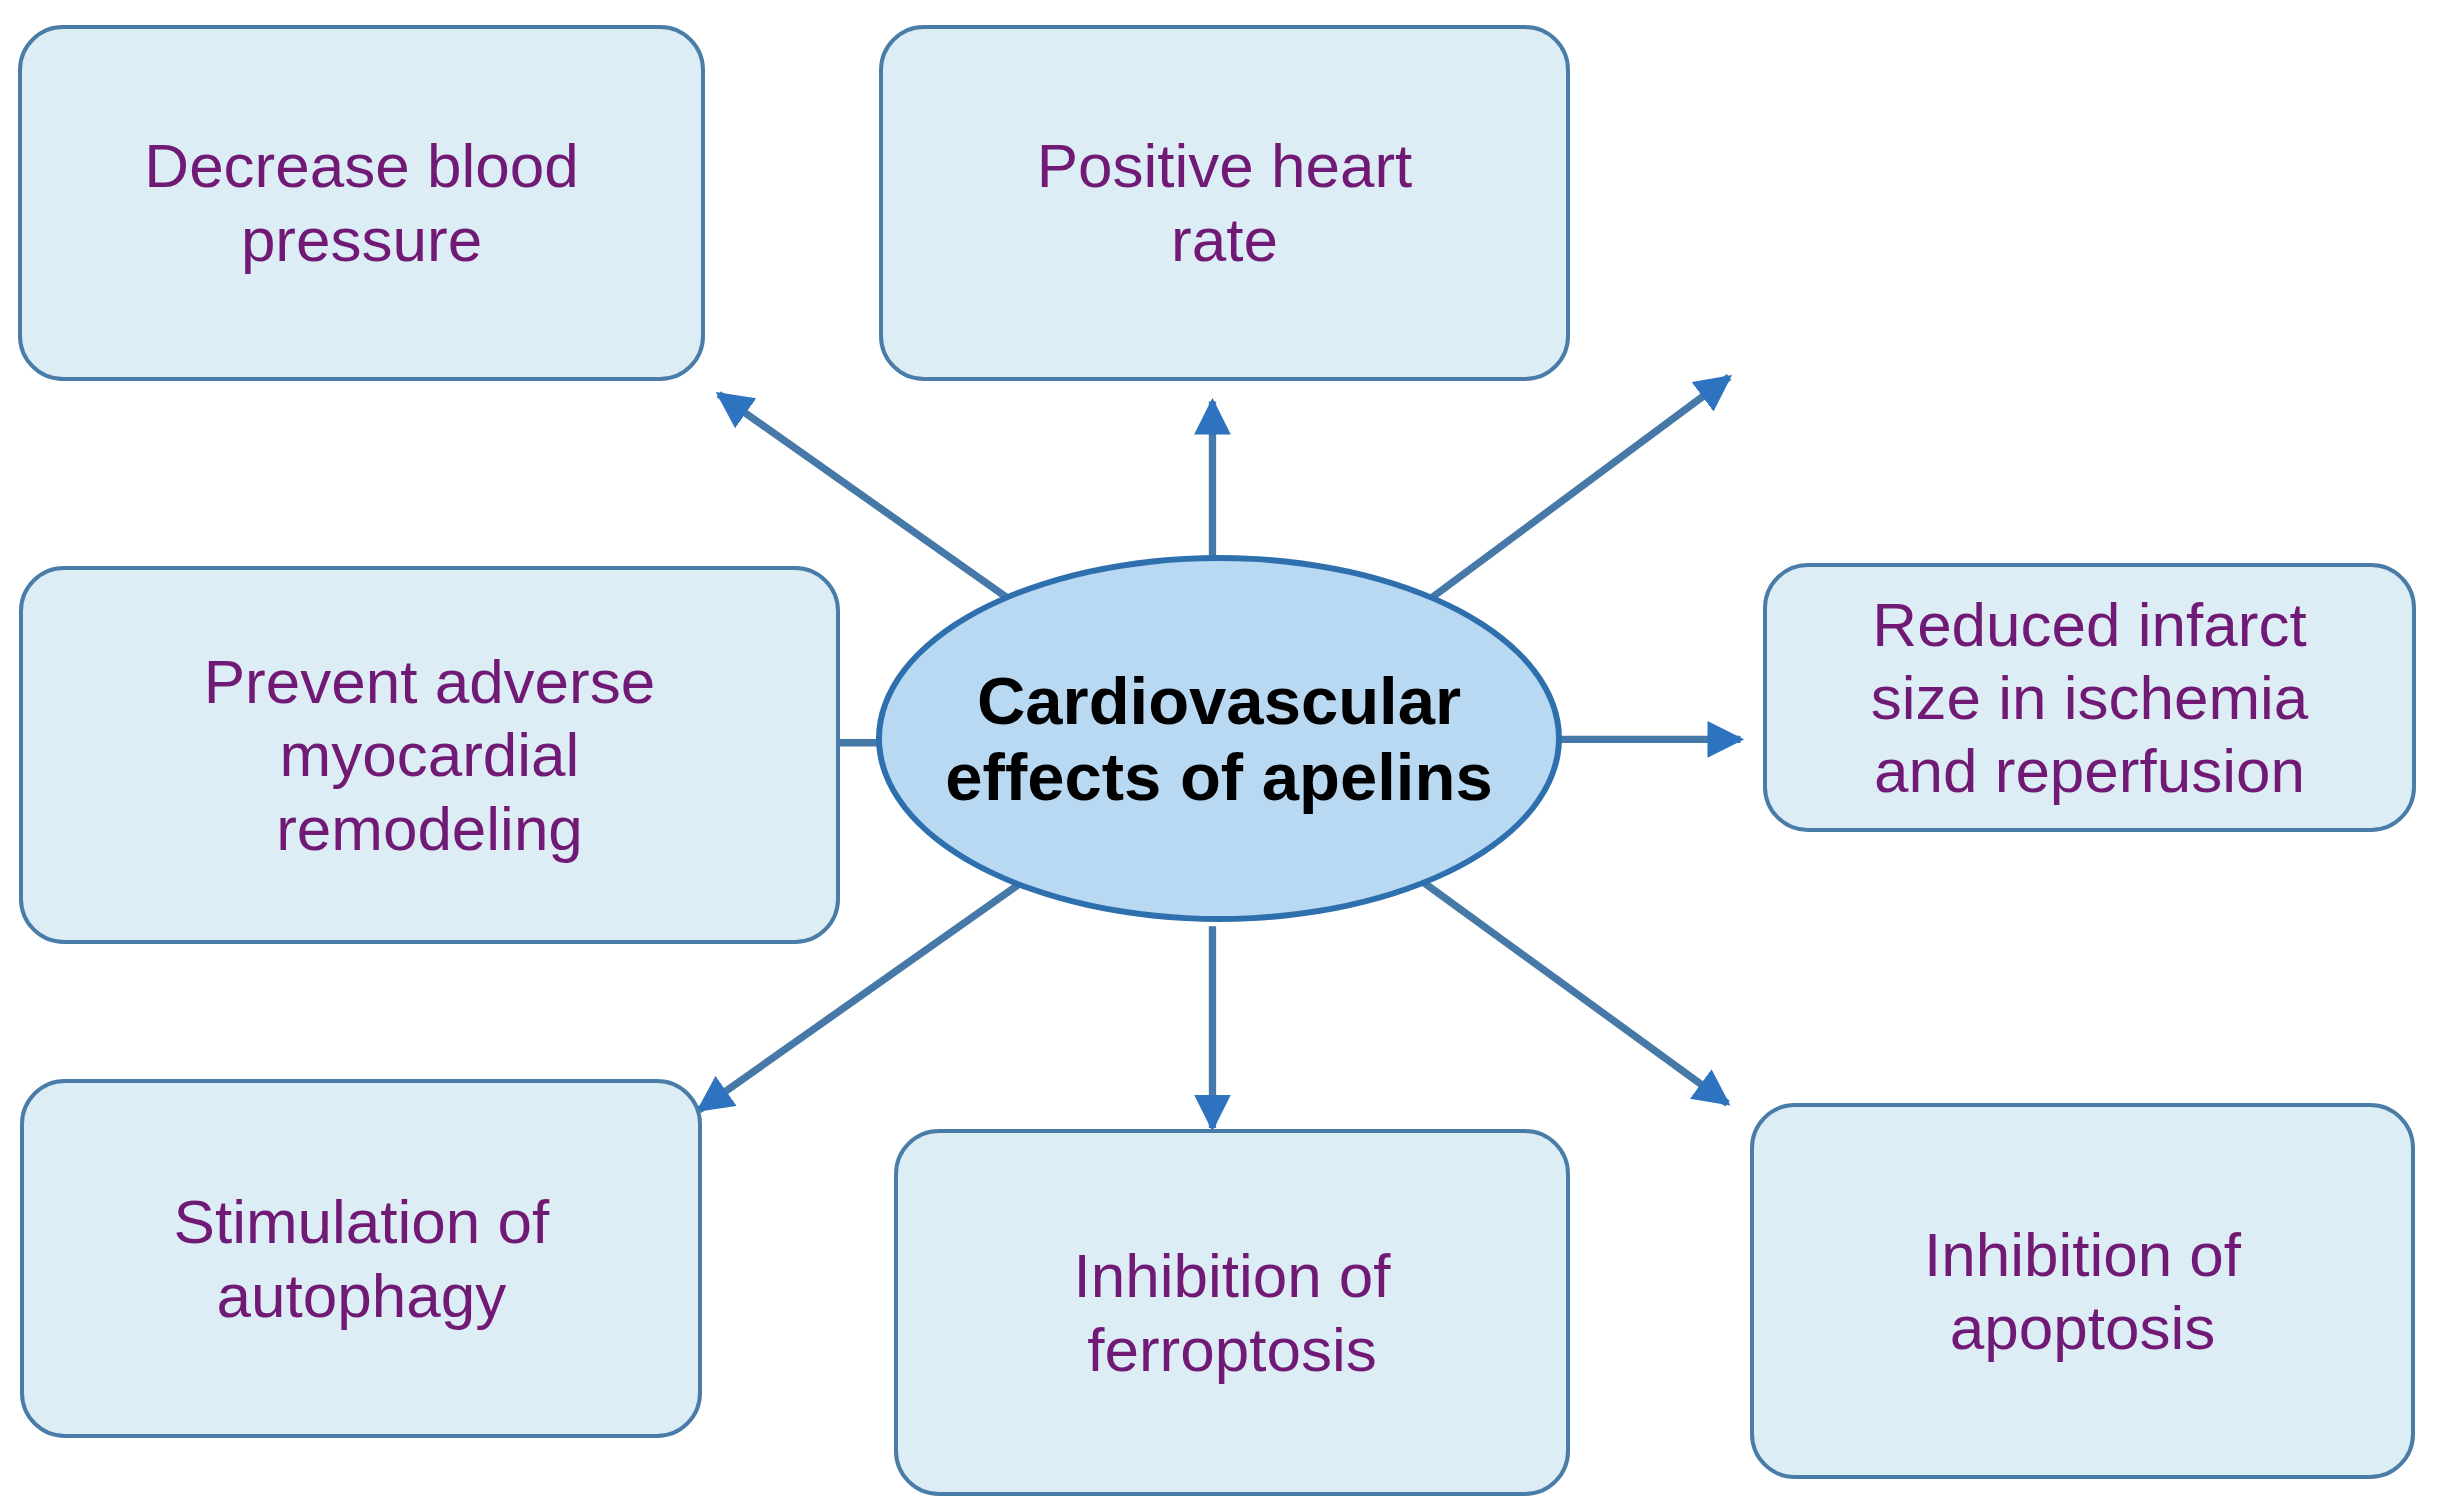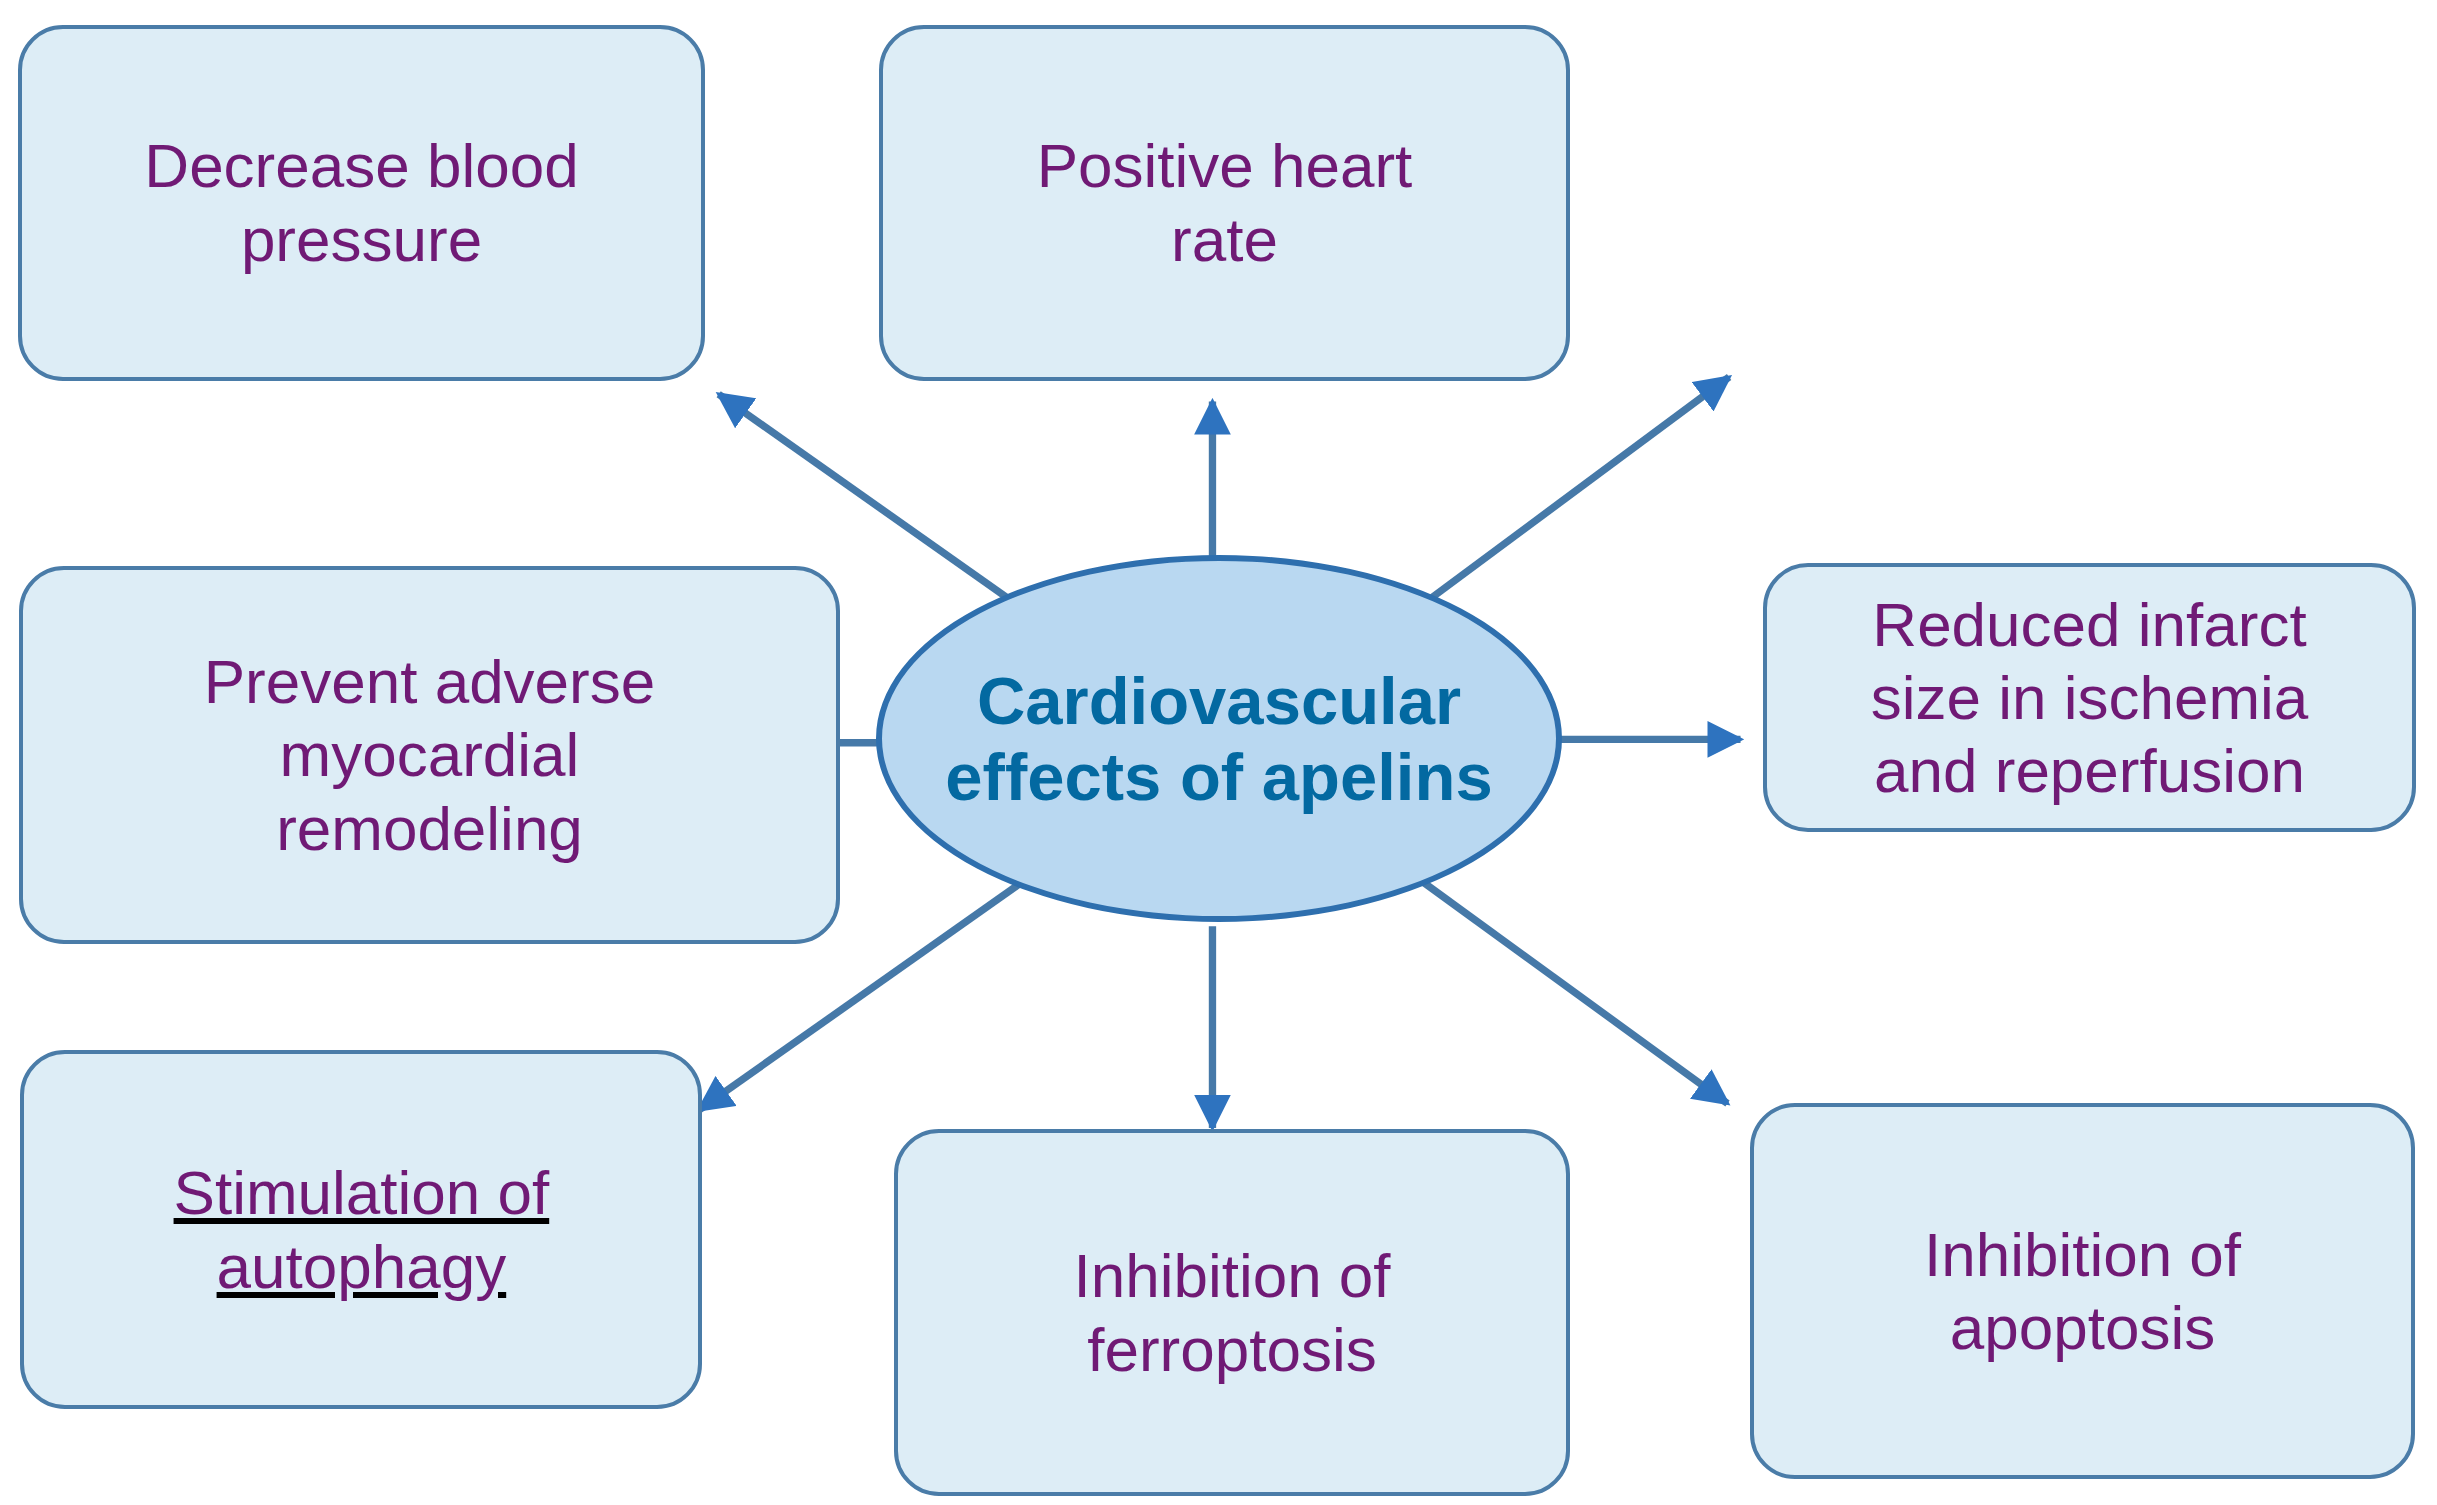--- a/index.html
+++ b/index.html
@@ -47,30 +47,30 @@
     display: flex;
     align-items: center;
     justify-content: center;
     text-align: center;
     box-sizing: border-box;
   }
   .center-label {
     font-size: 67px;
     font-weight: bold;
     line-height: 1.12;
-    color: #0369a1;
+    color: #000000;
     white-space: pre-line;
   }
   
   .pos-top-left      { left: 18px;   top: 24.5px;   width: 687px; height: 356px; }
   .pos-top-center    { left: 879px; top: 24.5px;   width: 691px; height: 356px; }
   .pos-top-right     { left: 1750px; top: 24.5px;   width: 673px; height: 356px; }
   .pos-middle-left   { left: 19px;   top: 566px;  width: 821px; height: 378px; }
   .pos-middle-right  { left: 1763px; top: 563px;  width: 653px; height: 269px; }
-  .pos-bottom-left   { left: 20.4px;   top: 1050px; width: 682px; height: 359px; text-decoration: underline; }
+  .pos-bottom-left   { left: 20.4px;   top: 1079px; width: 682px; height: 359px; }
   .pos-bottom-center { left: 894px; top: 1129px; width: 676px; height: 367px; }
   .pos-bottom-right  { left: 1750px; top: 1103px; width: 665px; height: 376px; }
 </style>
 </head>
 <body>
 
 <div class="canvas">
 
   <svg class="connectors" viewBox="0 0 2986 1844" xmlns="http://www.w3.org/2000/svg">
     <defs>

